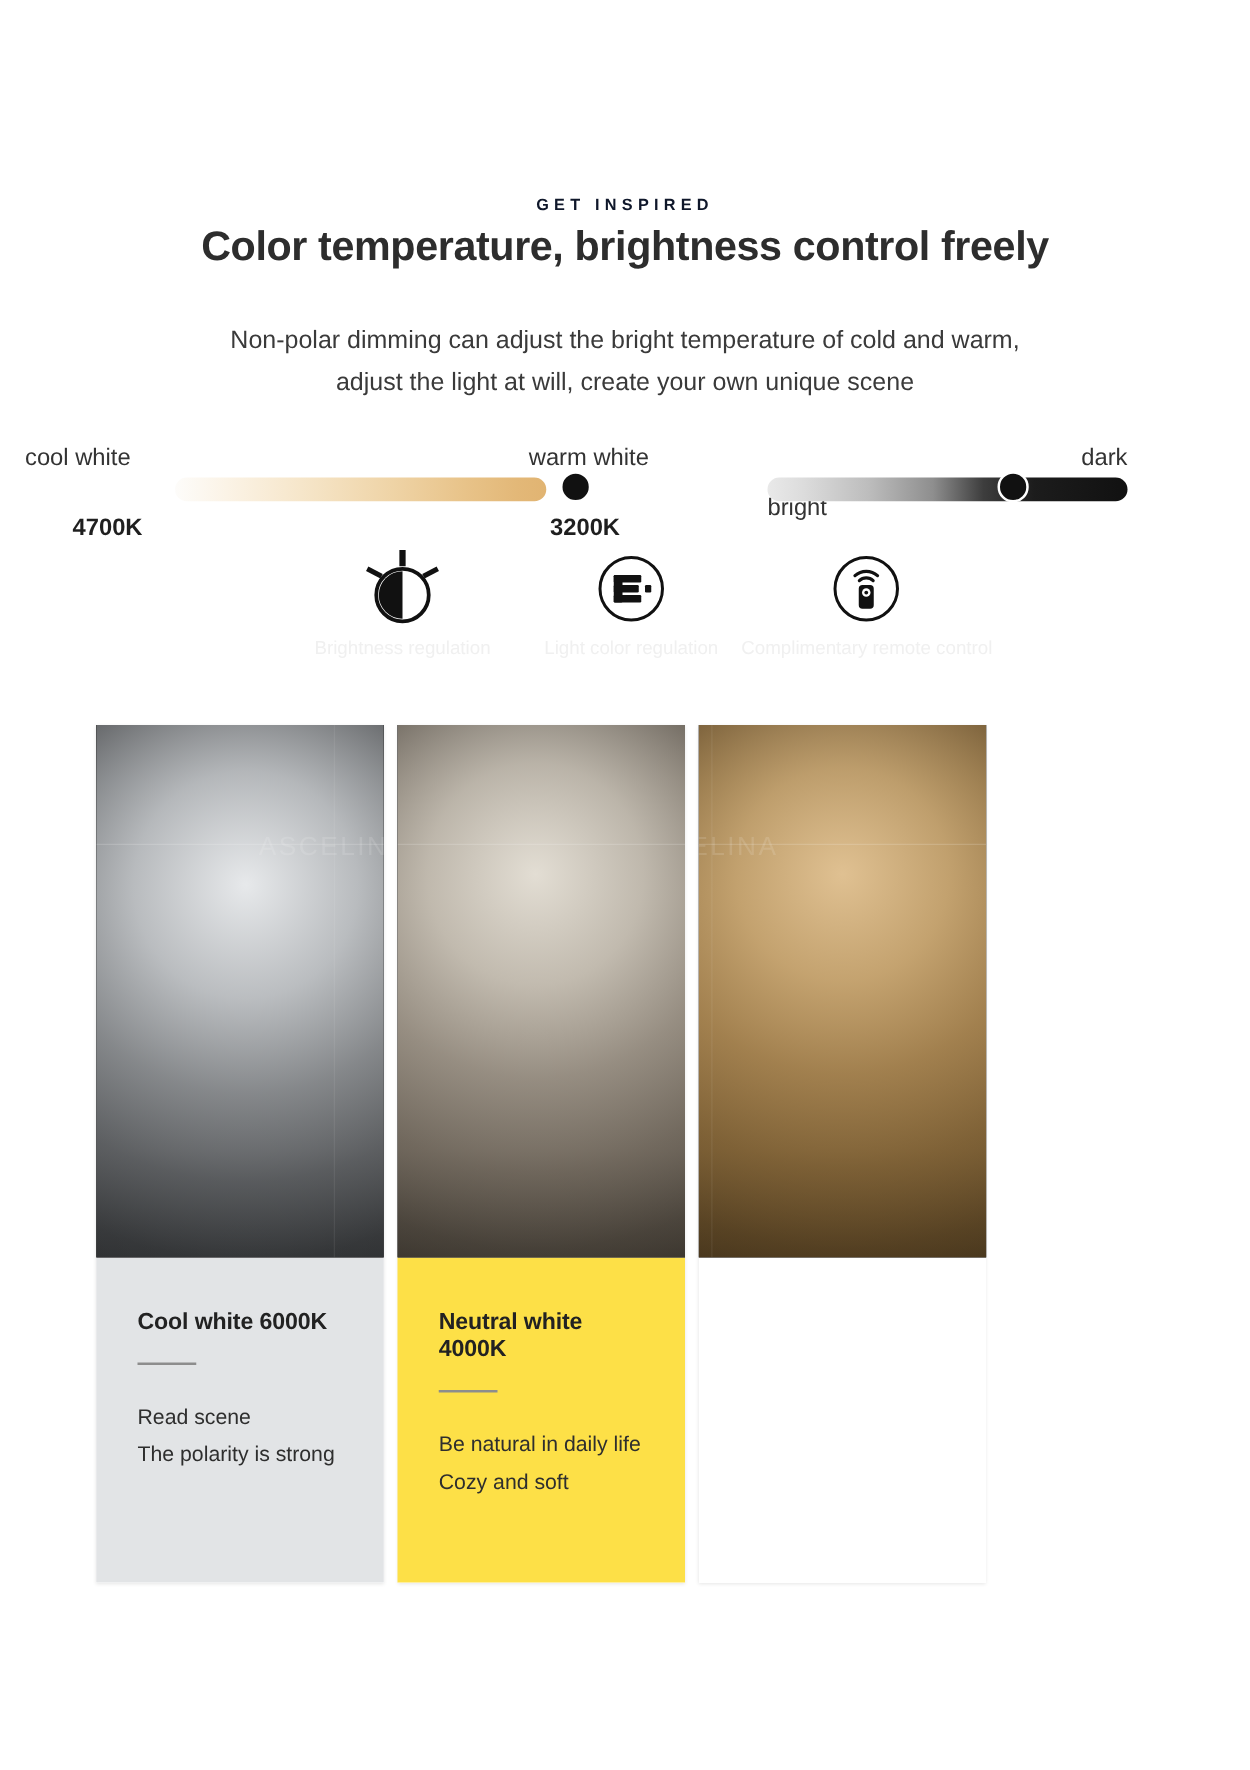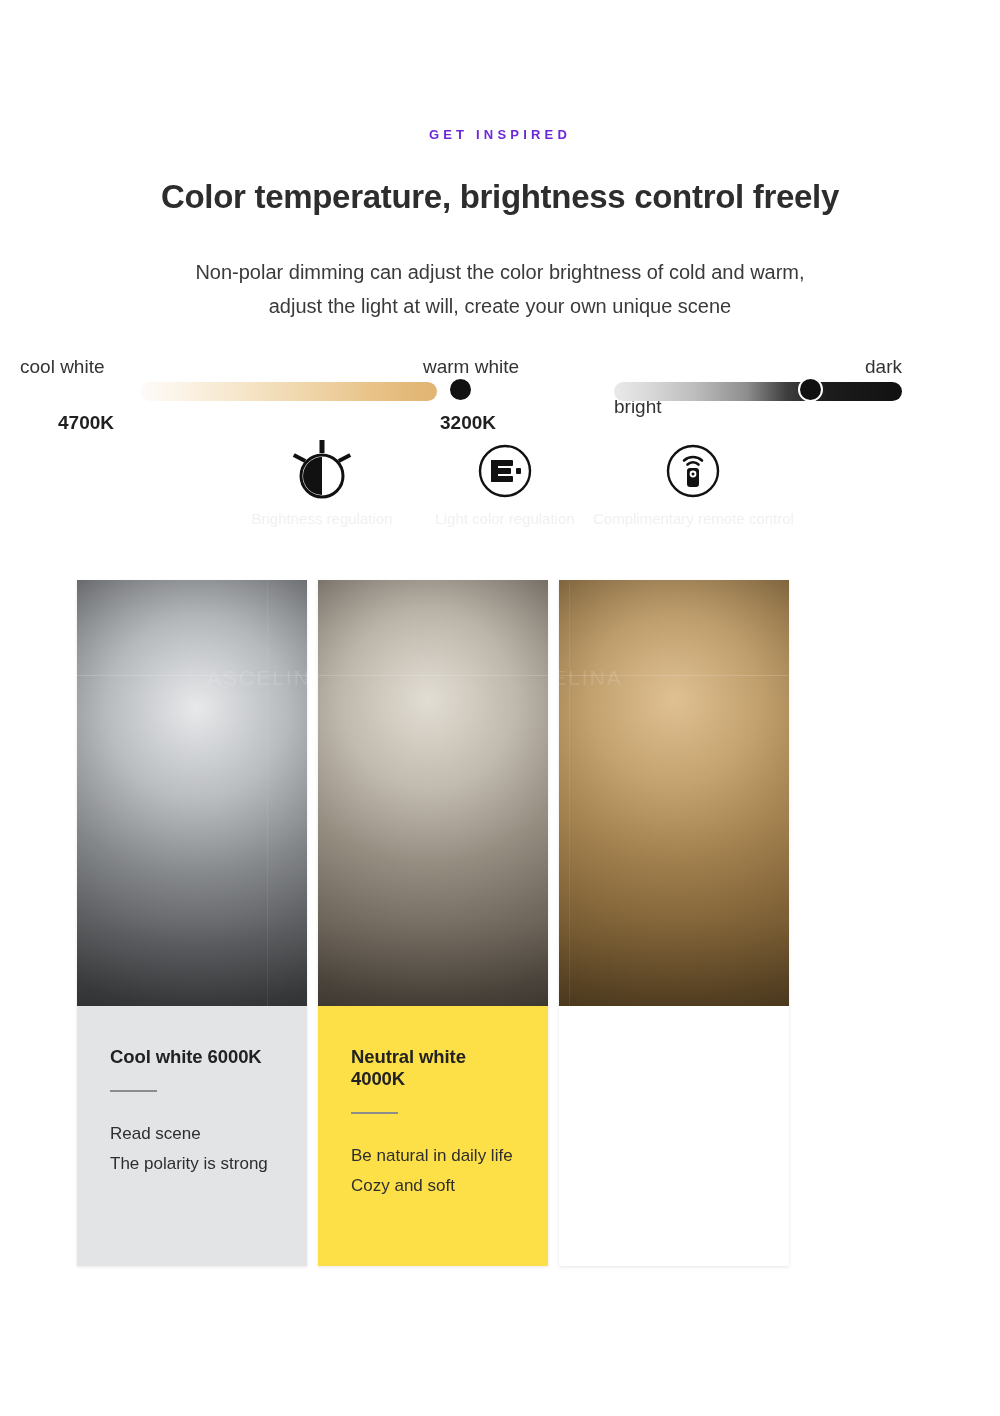--- a/index.html
+++ b/index.html
@@ -15,28 +15,28 @@
   .page {
     position: relative;
     width: 1000px;
     height: 1416px;
     background: #ffffff;
   }
 
   
   .eyebrow {
     position: absolute;
-    top: 127px;
+    top: 156px;
     left: 0;
     width: 1000px;
     text-align: center;
     font-size: 13px;
     font-weight: 700;
     letter-spacing: 4.2px;
-    color: #6d28d9;
+    color: #0f172a;
   }
 
   .headline {
     position: absolute;
     top: 178px;
     left: 0;
     width: 1000px;
     text-align: center;
     font-size: 33px;
     font-weight: 700;
@@ -285,21 +285,21 @@
   .card .lines div { white-space: nowrap; }
 </style>
 </head>
 <body>
 
 <div class="page">
 
   <div class="eyebrow">GET INSPIRED</div>
   <h1 class="headline">Color temperature, brightness control freely</h1>
   <div class="subhead">
-    <div>Non-polar dimming can adjust the color brightness of cold and warm,</div>
+    <div>Non-polar dimming can adjust the bright temperature of cold and warm,</div>
     <div>adjust the light at will, create your own unique scene</div>
   </div>
 
   <div class="slider-zone">
 
     <div class="slider-group temp">
       <div class="slider-labels">
         <span class="lab left">cool white</span>
         <span class="lab right">warm white</span>
       </div>

